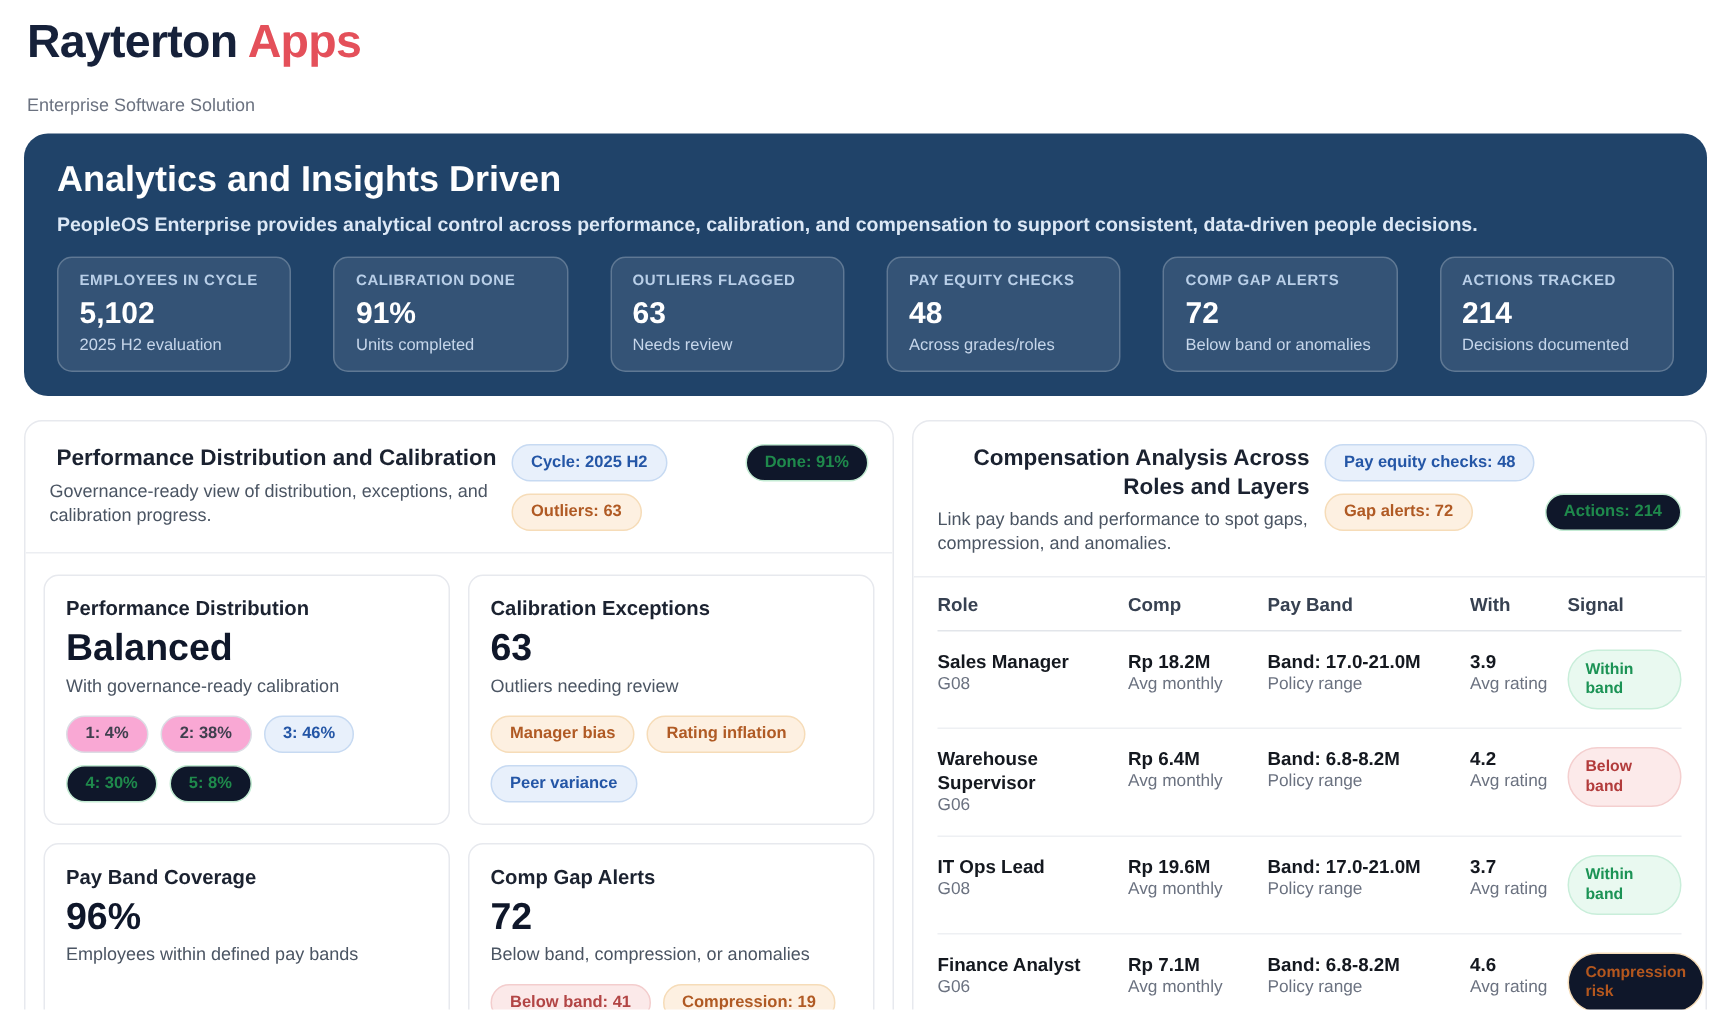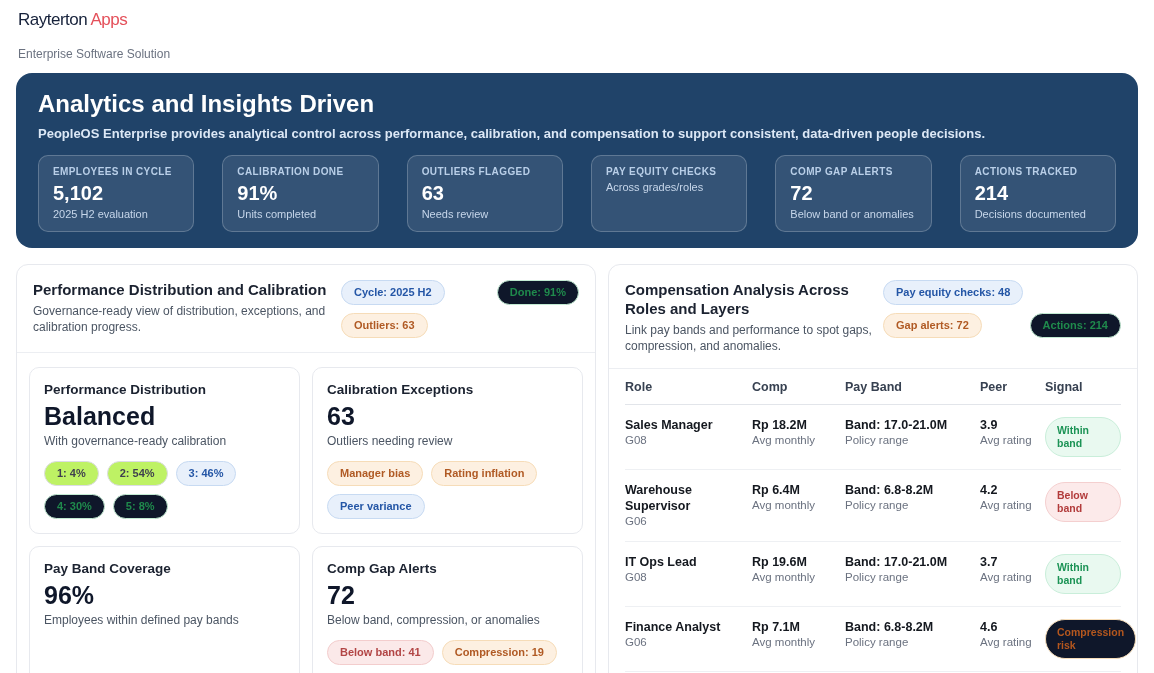--- a/index.html
+++ b/index.html
@@ -5,21 +5,21 @@
   * { margin: 0; padding: 0; box-sizing: border-box; }
   html, body { width: 1154px; height: 673px; overflow: hidden; }
   body {
     font-family: "Liberation Sans", sans-serif;
     background: #ffffff;
     color: #111827;
   }
 
   
   .brand-bar { padding: 10px 18px 8px; }
-  .brand-title { font-size: 17px; font-weight: 400; letter-spacing: -0.5px; color: #16213a; }
+  .brand-title { font-size: 31px; font-weight: 700; letter-spacing: -0.5px; color: #16213a; }
   .brand-title .accent { color: #e4505a; }
   .brand-tagline { font-size: 12px; color: #6b7280; margin-top: 17px; }
 
   
   .hero {
     margin: 4px 16px 0;
     background: #204369;
     border-radius: 16px;
     padding: 16px 22px 16px;
     color: #fff;
@@ -71,40 +71,40 @@
   .panel-left { flex: 0 0 580px; }
   .panel-right { flex: 1; }
   .panel-header {
     display: flex;
     justify-content: space-between;
     align-items: flex-start;
     gap: 10px;
     padding: 15px 16px 14px;
     border-bottom: 1px solid #eceef2;
   }
-  .panel-title { font-size: 15px; font-weight: 800; color: #1b2230; line-height: 19px; }
+  .panel-title { font-size: 15px; font-weight: 800; color: #1b2230; line-height: 19px; text-align: right; }
   .panel-desc { font-size: 12px; color: #4b5563; line-height: 16px; margin-top: 4px; }
   .panel-header .head-text { max-width: 345px; }
   .head-chips { display: flex; flex-wrap: wrap; gap: 8px; width: 238px; flex: 0 0 auto; justify-content: space-between; }
 
   
   .chip {
     display: inline-block;
     padding: 5px 12px;
     border-radius: 999px;
     font-size: 11px;
     font-weight: 700;
     line-height: 13px;
     white-space: nowrap;
   }
   .chip-blue  { background: #e8f0fb; border: 1px solid #c7daf2; color: #2456a6; }
   .chip-green { background: #0f172a; border: 1px solid #c3ebd3; color: #1f8a4c; }
   .chip-amber { background: #fdf0e1; border: 1px solid #f6dcb8; color: #b05a24; }
   .chip-red   { background: #fbe9e9; border: 1px solid #f3cdcd; color: #b24545; }
-  .chip-gray  { background: #bef264; border: 1px solid #dcdce4; color: #3f3f4e; }
+  .chip-gray  { background: #f9a8d4; border: 1px solid #dcdce4; color: #3f3f4e; }
 
   
   .card-grid {
     display: grid;
     grid-template-columns: 1fr 1fr;
     gap: 12px;
     padding: 14px 12px;
   }
   .sub-card {
     border: 1px solid #e7e9ee;
@@ -172,20 +172,21 @@
       </div>
 
       <div class="stat-card">
         <div class="stat-label">OUTLIERS FLAGGED</div>
         <div class="stat-value">63</div>
         <div class="stat-sub">Needs review</div>
       </div>
 
       <div class="stat-card">
         <div class="stat-label">PAY EQUITY CHECKS</div>
+        <div class="stat-value">48</div>
         <div class="stat-sub">Across grades/roles</div>
       </div>
 
       <div class="stat-card">
         <div class="stat-label">COMP GAP ALERTS</div>
         <div class="stat-value">72</div>
         <div class="stat-sub">Below band or anomalies</div>
       </div>
 
       <div class="stat-card">
@@ -218,21 +219,21 @@
     <div class="card-grid">
 
         <div class="sub-card">
           <div class="sub-card-title">Performance Distribution</div>
           <div class="sub-card-value">Balanced</div>
           <div class="sub-card-desc">With governance-ready calibration</div>
           <div class="sub-card-chips">
 
               <span class="chip chip-gray">1: 4%</span>
 
-              <span class="chip chip-gray">2: 54%</span>
+              <span class="chip chip-gray">2: 38%</span>
 
               <span class="chip chip-blue">3: 46%</span>
 
               <span class="chip chip-green">4: 30%</span>
 
               <span class="chip chip-green">5: 8%</span>
 
           </div>
         </div>
 
@@ -296,21 +297,21 @@
     </div>
     <div class="comp-table">
       <div class="t-row t-head">
 
           <div class="t-col">Role</div>
 
           <div class="t-col">Comp</div>
 
           <div class="t-col">Pay Band</div>
 
-          <div class="t-col">Peer</div>
+          <div class="t-col">With</div>
 
           <div class="t-col">Signal</div>
 
       </div>
 
         <div class="t-row">
           <div>
             <div class="cell-main">Sales Manager</div>
             <div class="cell-sub">G08</div>
           </div>

